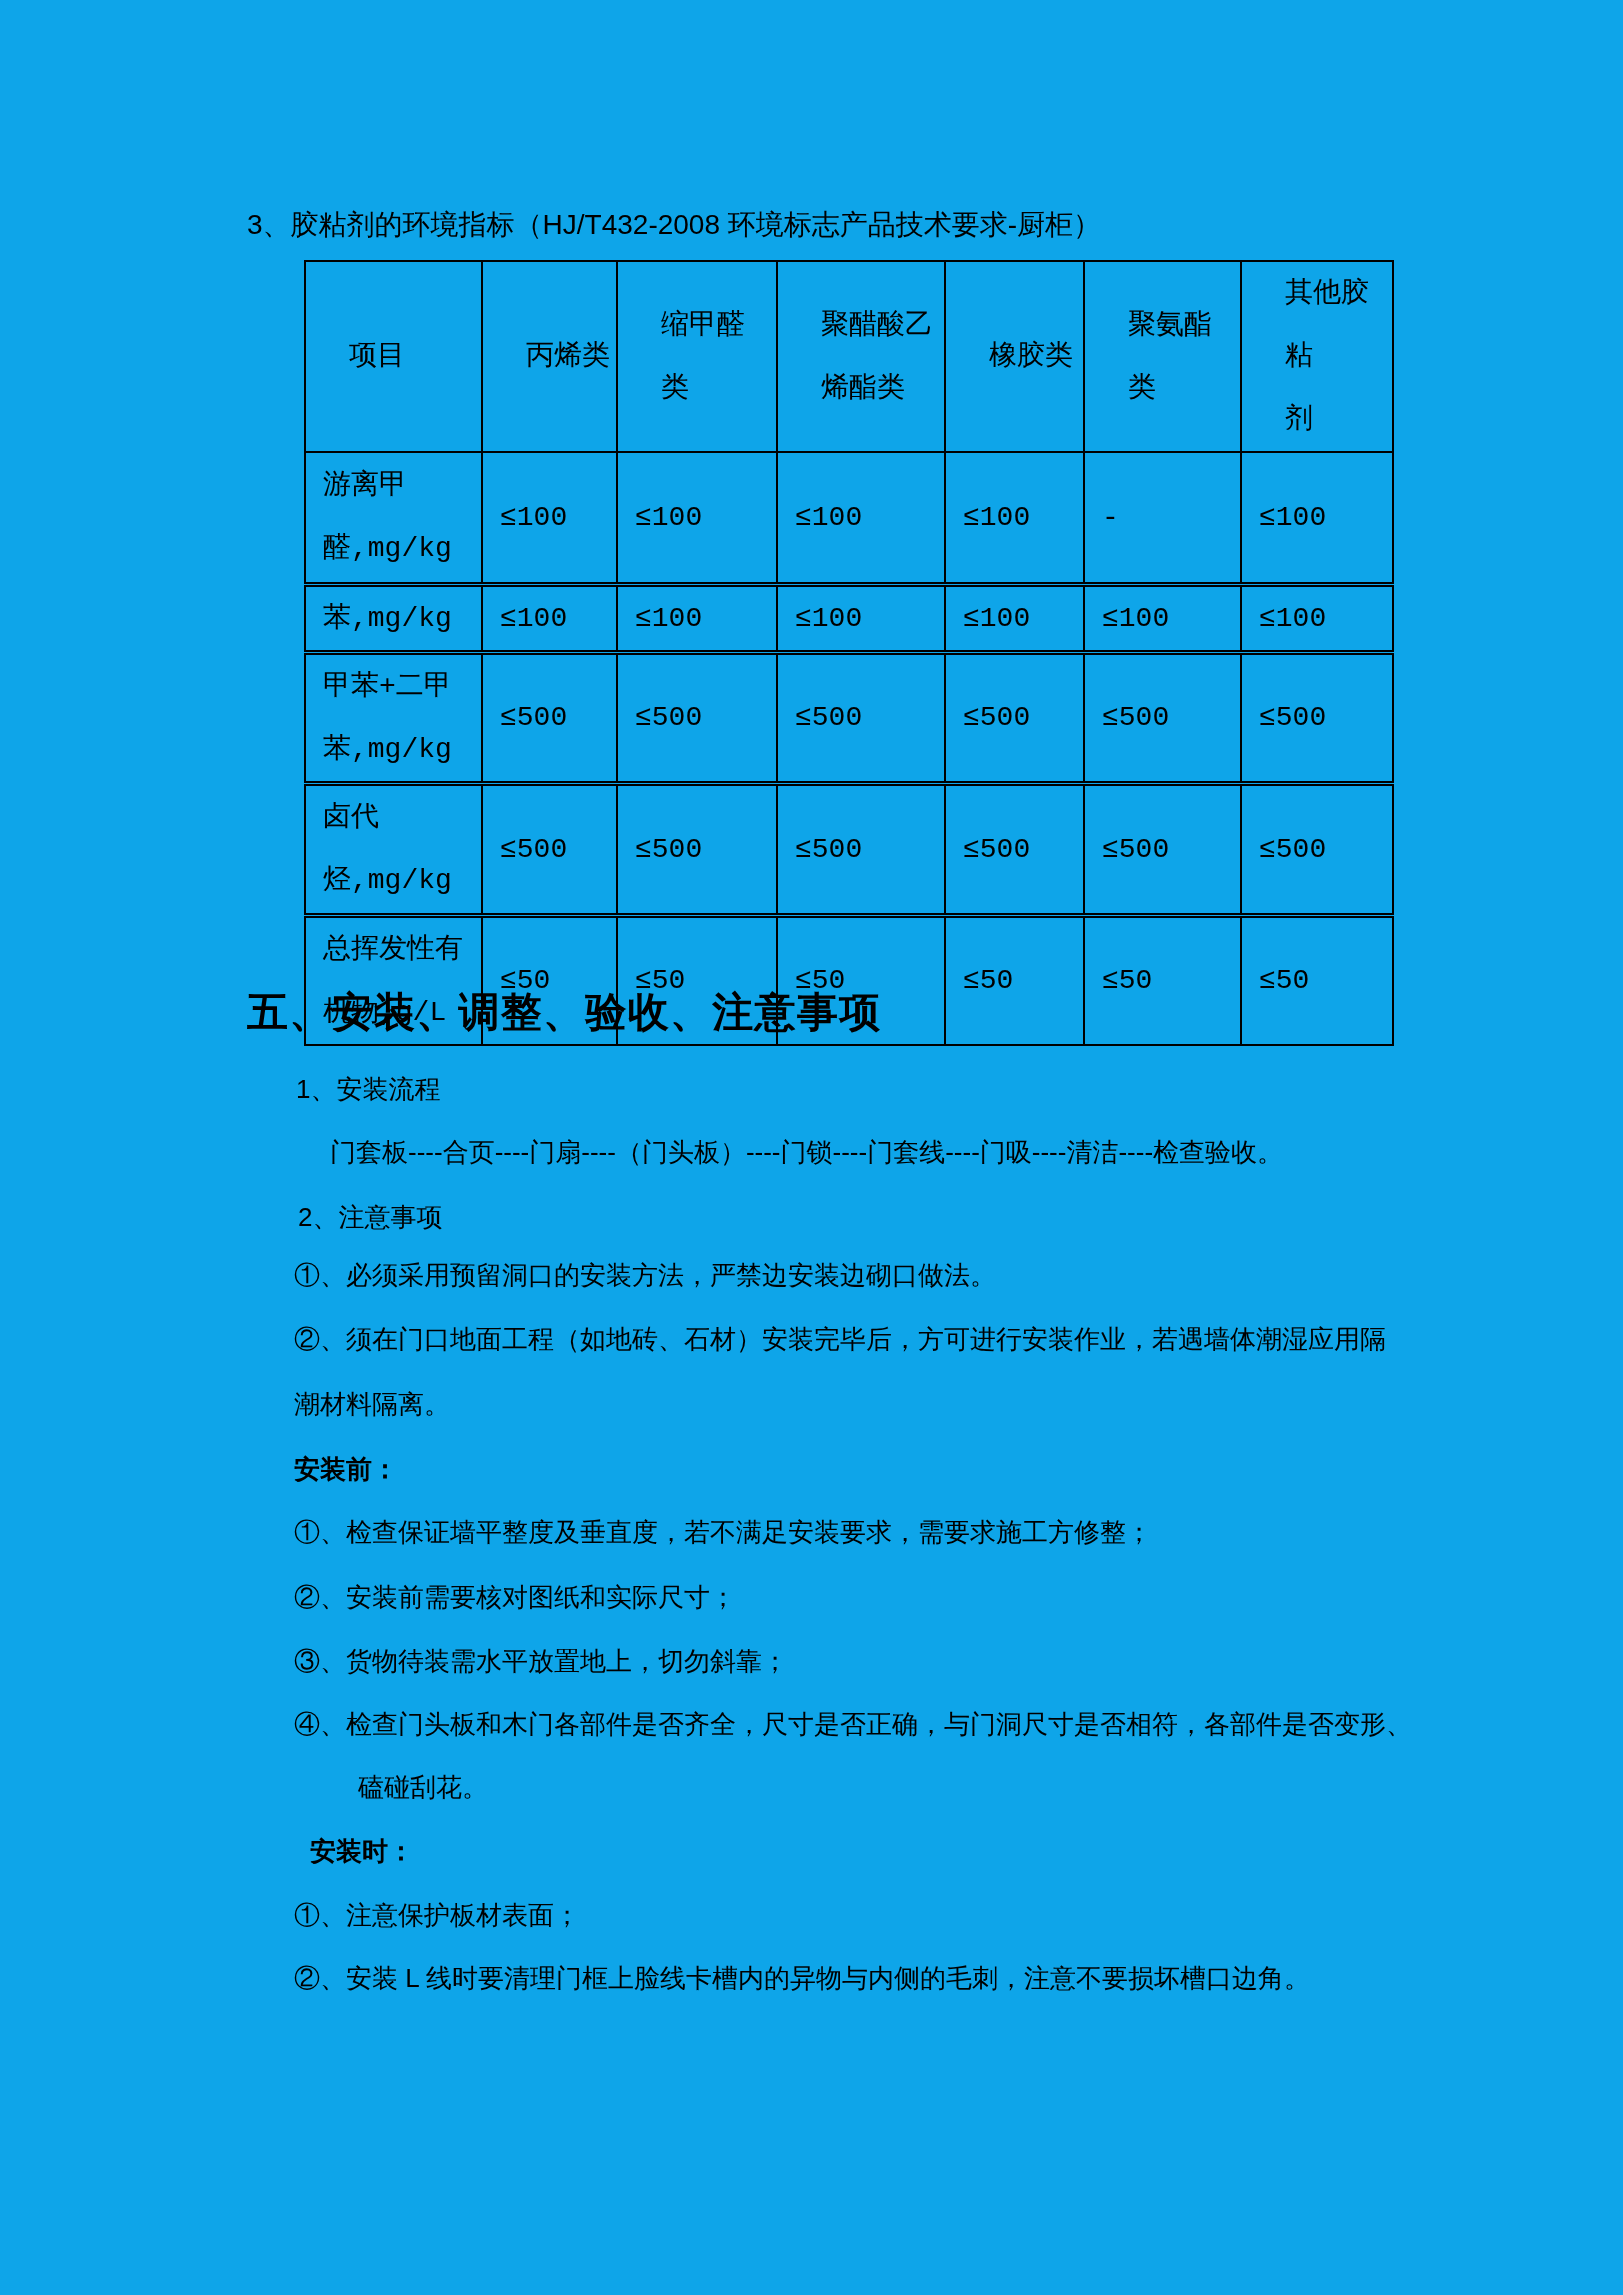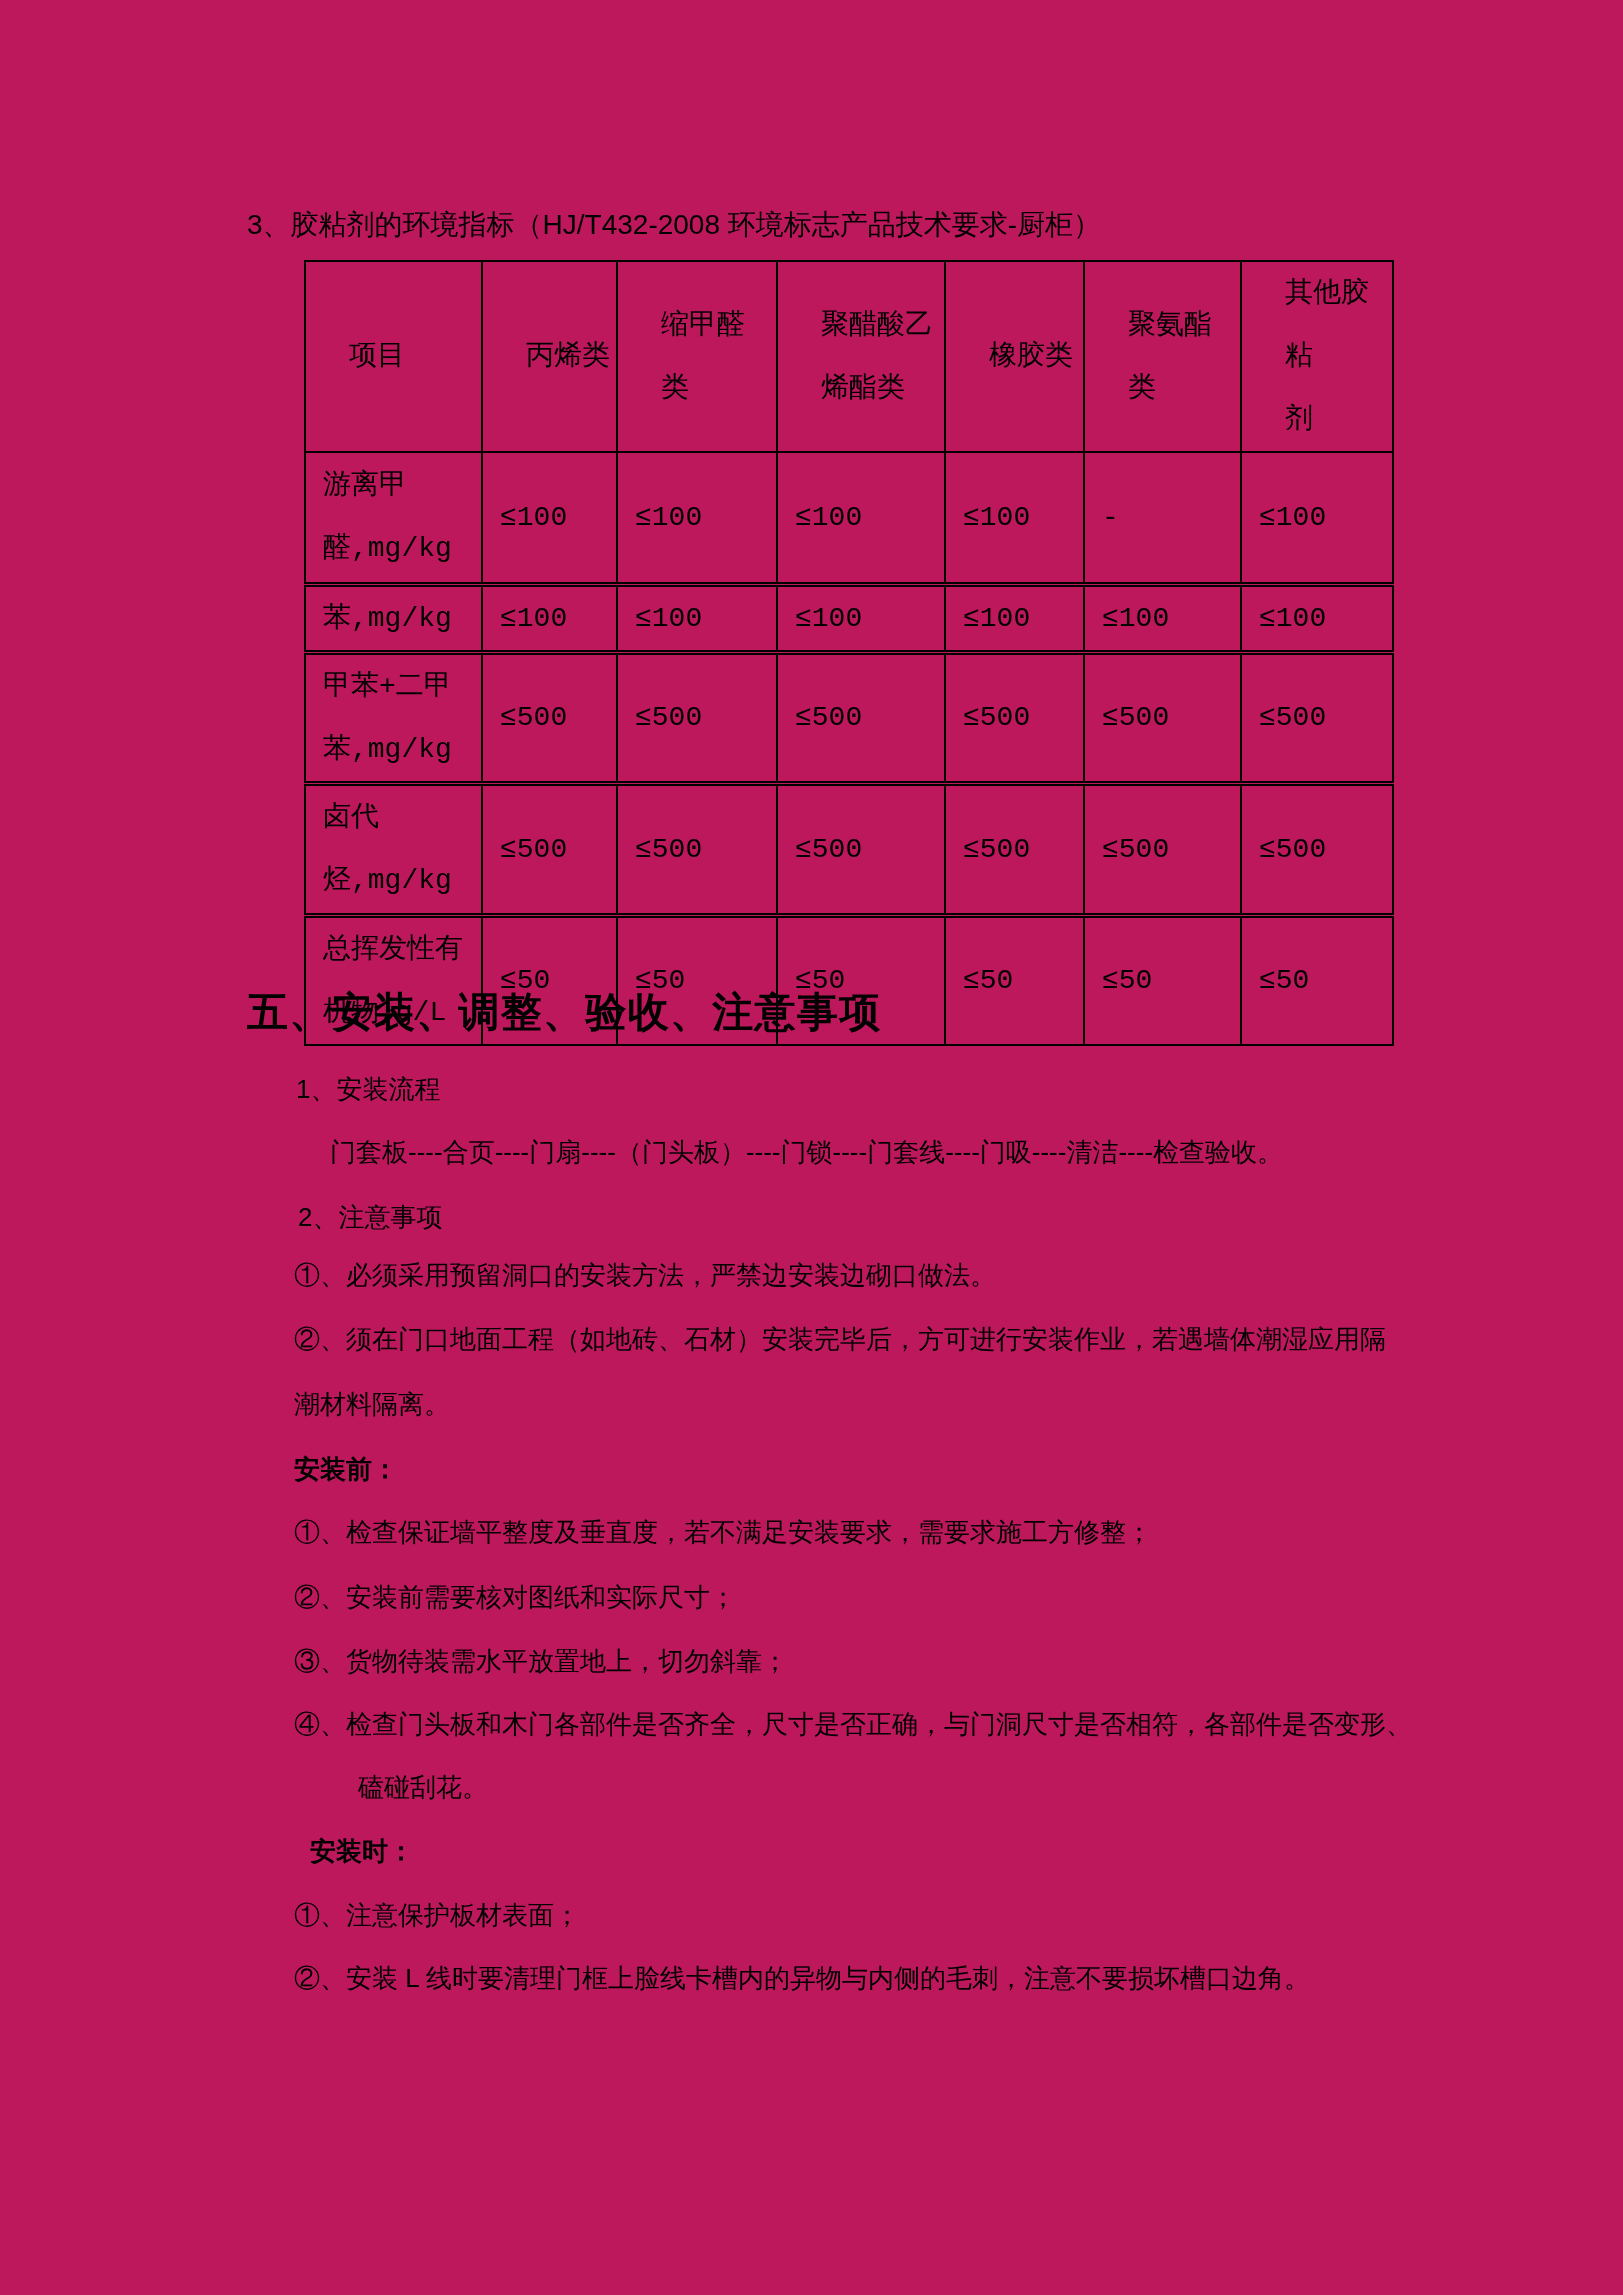--- a/index.html
+++ b/index.html
@@ -1,21 +1,21 @@
 <!DOCTYPE html>
 <html style="font-size:10.5px"><head>
 <meta charset="utf-8">
 <style>
   html, body { margin: 0; padding: 0; }
   body { background: #ffffff; }
   .page {
     position: relative;
     width: 1623px;
     height: 2295px;
-    background: #be185d;
+    background: #0ea5e9;
     color: #000000;
     font-family: "Liberation Sans", sans-serif;
     overflow: hidden;
   }
   .p {
     position: absolute;
     margin: 0;
     font-size: 26px;
     line-height: 64px;
     white-space: pre-line;

